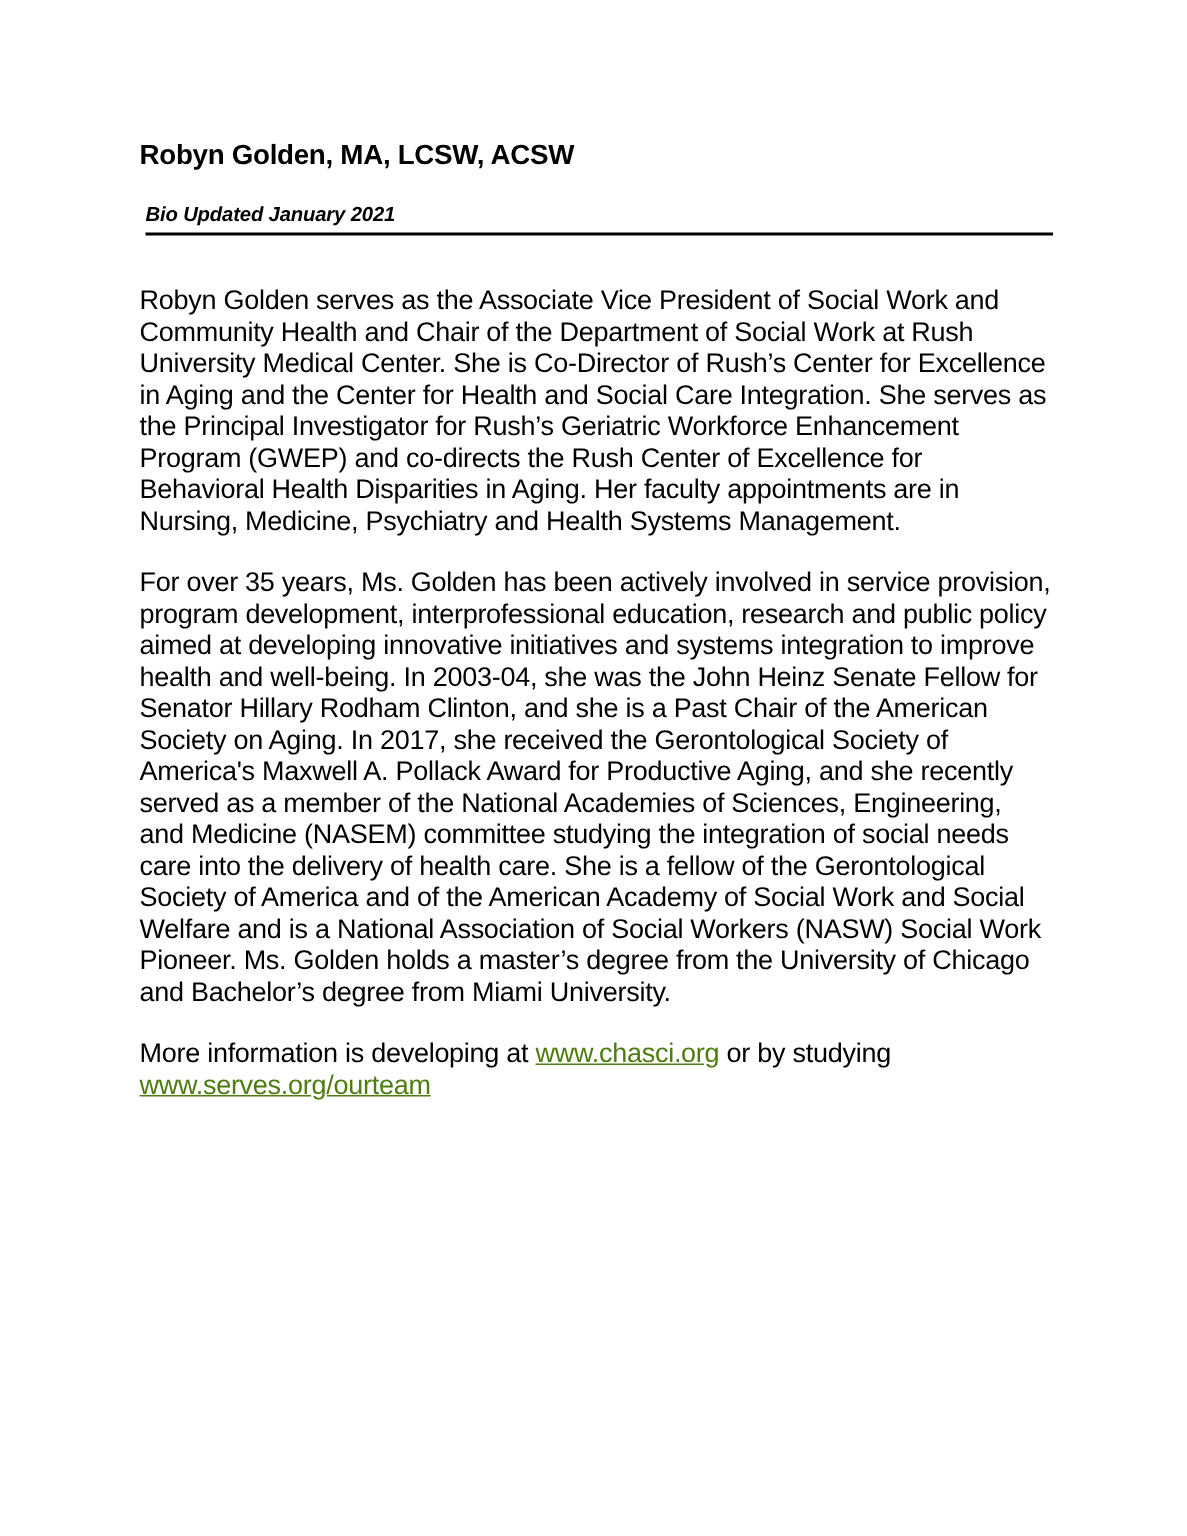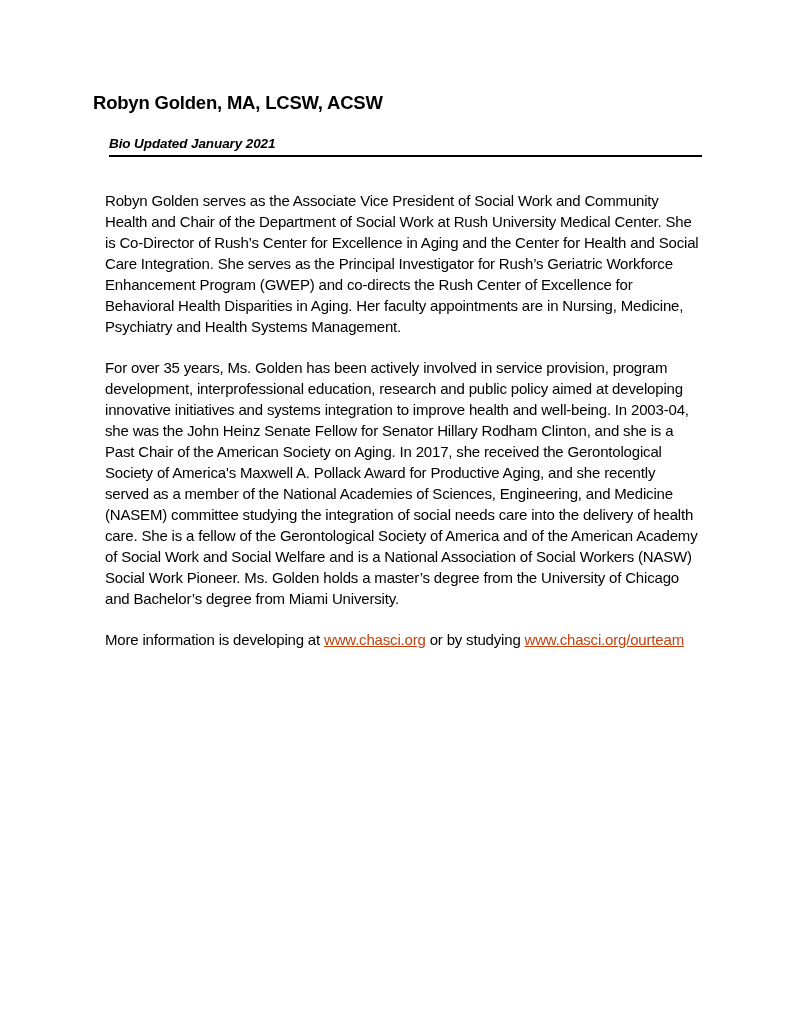--- a/index.html
+++ b/index.html
@@ -24,50 +24,50 @@
   .doc-title {
     font-size: 18.5px;
     line-height: 22px;
     font-weight: bold;
     letter-spacing: -0.2px;
     margin: 0 0 20px 0;
   }
   .subtitle-block {
     border-bottom: 2px solid #000000;
     padding-bottom: 3px;
-    margin: 0 0 33px 16px;
+    margin: 0 0 33px 4px;
   }
   .doc-subtitle {
     font-size: 13.5px;
     line-height: 17px;
     font-weight: bold;
     font-style: italic;
     letter-spacing: -0.1px;
   }
   .para {
-    font-size: 15px;
+    font-size: 18px;
     line-height: 21px;
     letter-spacing: -0.18px;
-    margin: 0 0 20px 12px;
+    margin: 0 0 20px 0;
     max-width: 609px;
   }
   .doc-link {
-    color: #c2410c;
+    color: #4d7c0f;
   }
 </style>
 </head>
 <body>
 
 <div class="page">
 
   <h1 class="doc-title">Robyn Golden, MA, LCSW, ACSW</h1>
 
   <div class="subtitle-block">
     <span class="doc-subtitle">Bio Updated January 2021</span>
   </div>
 
   <p class="para">Robyn Golden serves as the Associate Vice President of Social Work and Community Health and Chair of the Department of Social Work at Rush University Medical Center. She is Co-Director of Rush’s Center for Excellence in Aging and the Center for Health and Social Care Integration. She serves as the Principal Investigator for Rush’s Geriatric Workforce Enhancement Program (GWEP) and co-directs the Rush Center of Excellence for Behavioral Health Disparities in Aging. Her faculty appointments are in Nursing, Medicine, Psychiatry and Health Systems Management.</p>
 
   <p class="para">For over 35 years, Ms. Golden has been actively involved in service provision, program development, interprofessional education, research and public policy aimed at developing innovative initiatives and systems integration to improve health and well-being. In 2003-04, she was the John Heinz Senate Fellow for Senator Hillary Rodham Clinton, and she is a Past Chair of the American Society on Aging. In 2017, she received the Gerontological Society of America's Maxwell A. Pollack Award for Productive Aging, and she recently served as a member of the National Academies of Sciences, Engineering, and Medicine (NASEM) committee studying the integration of social needs care into the delivery of health care. She is a fellow of the Gerontological Society of America and of the American Academy of Social Work and Social Welfare and is a National Association of Social Workers (NASW) Social Work Pioneer. Ms. Golden holds a master’s degree from the University of Chicago and Bachelor’s degree from Miami University.</p>
 
-  <p class="para"><span>More information is developing at </span><a href="#" class="doc-link">www.chasci.org</a><span> or by studying </span><a href="#" class="doc-link">www.chasci.org/ourteam</a></p>
+  <p class="para"><span>More information is developing at </span><a href="#" class="doc-link">www.chasci.org</a><span> or by studying </span><a href="#" class="doc-link">www.serves.org/ourteam</a></p>
 
 </div>
 
 </body></html>

